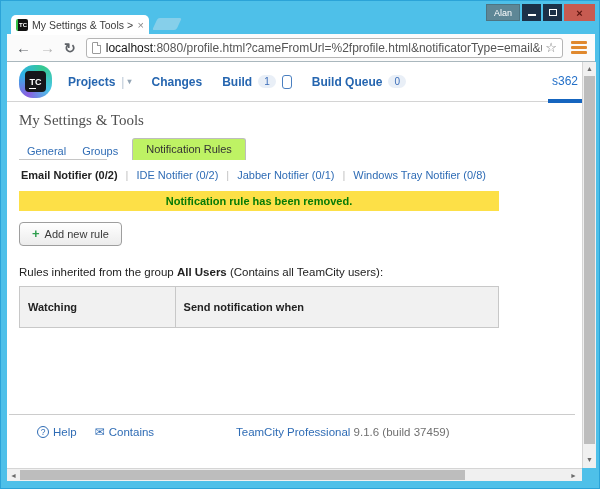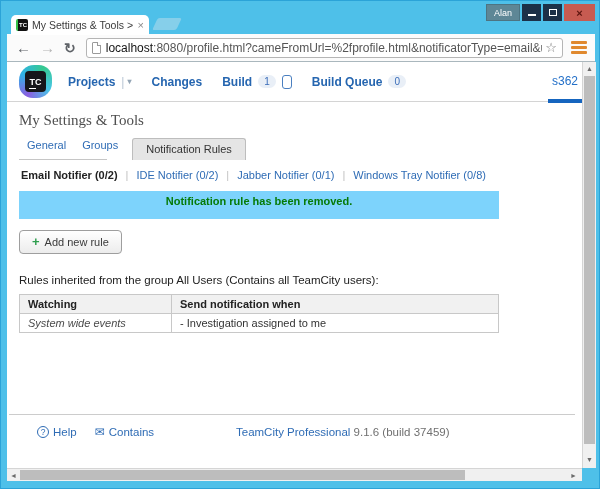--- a/index.html
+++ b/index.html
@@ -72,43 +72,43 @@
   .agent-box { width: 10px; height: 14px; border: 1.5px solid #4a7fc0; border-radius: 3px;
                margin-left: 6px; background: #fff; }
   .tc-user { position: absolute; right: 4px; top: 12px; color: #2470c8; font-size: 12px; }
   .tc-active-bar { position: absolute; right: 0; bottom: -2px; width: 34px; height: 4px; background: #1565bf; }
 
   
   .page-title { margin: 10px 0 0 12px; font-size: 15px; font-weight: normal; color: #4f4f4f; font-family: Liberation Serif, serif; }
 
   .tabs { position: relative; margin: 9px 0 0 12px; height: 22px; display: flex; align-items: flex-end; }
   .tab-underline { position: absolute; left: 0; bottom: 0; width: 88px; height: 1px; background: #c6c6c6; }
-  .tab-link { color: #2f6cb5; margin: 0 8px; padding-bottom: 9px; cursor: pointer; }
+  .tab-link { color: #2f6cb5; margin: 0 8px; padding-bottom: 3px; cursor: pointer; }
   .tab-link:first-child { margin-left: 10px; }
   .tab-active { position: relative; z-index: 1; border: 1px solid #bdbdbd; border-bottom: none;
-                border-radius: 3px 3px 0 0; background: #e5e5e5; padding: 4px 13px 5px; color: #333; margin-left: 6px; }
+                border-radius: 3px 3px 0 0; background: #bef264; padding: 4px 13px 5px; color: #333; margin-left: 6px; }
 
   .notifiers { margin: 9px 0 0 14px; display: flex; align-items: center; gap: 8px; }
   .notifier-current { font-weight: bold; color: #222; }
   .notifier-link { color: #2f6cb5; cursor: pointer; }
   .notifier-sep { color: #c2c2c2; }
 
-  .success-msg { margin: 10px 0 0 12px; width: 480px; height: 28px; background: #7dd3fc;
+  .success-msg { margin: 10px 0 0 12px; width: 480px; height: 20px; background: #fde047;
                  color: #067a06; font-weight: bold; text-align: center; line-height: 20px; }
 
   .add-btn { margin: 11px 0 0 12px; display: inline-flex; align-items: center; gap: 5px;
              border: 1px solid #9e9e9e; border-radius: 4px; background: linear-gradient(#ffffff, #ececec);
              padding: 4px 12px 5px; font-size: 11px; color: #3a3a3a; cursor: pointer; }
   .add-btn .plus { color: #2e9e4e; font-weight: bold; font-size: 13px; line-height: 1; }
 
   .inherited { margin: 20px 0 0 12px; font-size: 11.5px; color: #222; }
-  .inherited b { font-weight: normal; text-align: right; }
+  .inherited b { font-weight: bold; text-align: right; }
 
   table.rules { margin: 8px 0 0 12px; width: 480px; border-collapse: collapse; font-size: 11px; }
-  table.rules th, table.rules td { border: 1px solid #c8c8c8; padding: 3px 8px; text-align: left; }
+  table.rules th, table.rules td { border: 1px solid #c8c8c8; padding: 14px 8px; text-align: left; }
   table.rules th { background: #f1f1f1; color: #222; font-weight: bold; }
   td.watching { width: 152px; font-style: italic; color: #4a4a4a; }
   td.when { color: #333; }
 
   
   .page-footer { position: absolute; top: 352px; left: 2px; width: 566px; border-top: 1px solid #cccccc; }
   .footer-links { position: absolute; left: 28px; top: 10px; display: flex; gap: 18px; align-items: center; }
   .footer-link { display: flex; align-items: center; gap: 4px; color: #2f6cb5; font-size: 11.5px; cursor: pointer; }
   .help-circle { width: 12px; height: 12px; border: 1px solid #2f6cb5; border-radius: 50%; font-size: 8.5px;
                  display: flex; align-items: center; justify-content: center; }
@@ -230,24 +230,20 @@
     <div class="inherited"><span>Rules inherited from the group </span><b>All Users</b><span> (Contains all TeamCity users):</span></div>
 
     <table class="rules">
       <thead>
         <tr>
           <th>Watching</th>
           <th>Send notification when</th>
         </tr>
       </thead>
       <tbody>
-        <tr>
-          <td class="watching">System wide events</td>
-          <td class="when">- Investigation assigned to me</td>
-        </tr>
       </tbody>
     </table>
 
     <div class="page-footer">
       <div class="footer-links">
         <span class="footer-link">
           <span class="help-circle">?</span>
           <span>Help</span>
         </span>
         <span class="footer-link">

